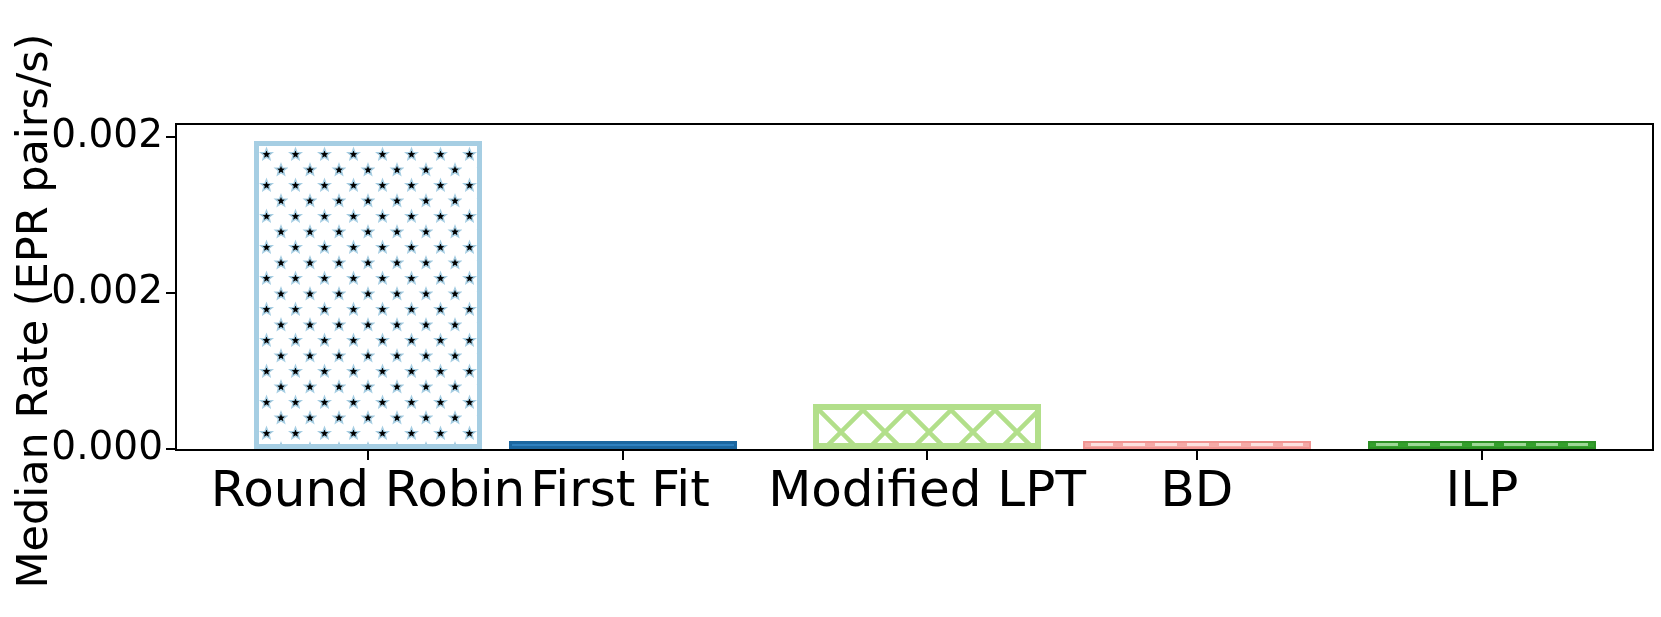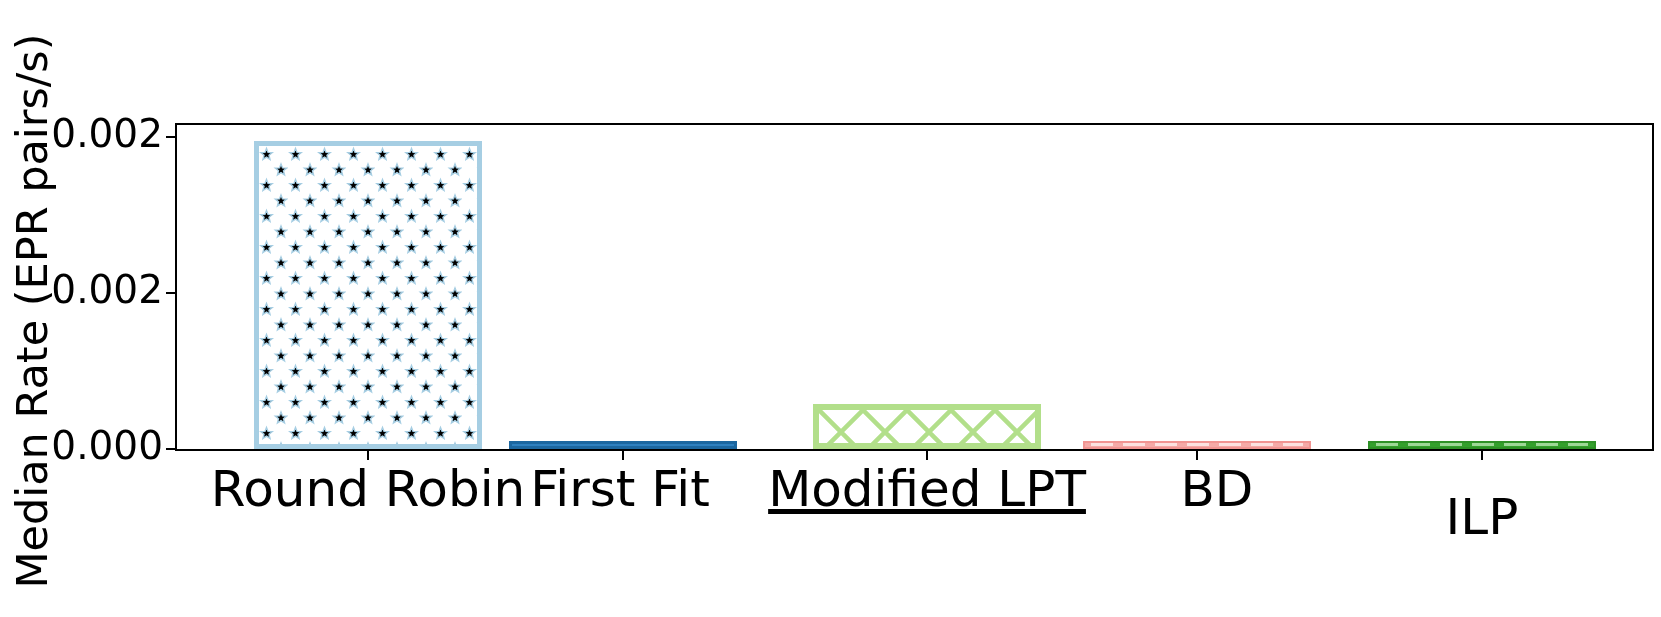--- a/index.html
+++ b/index.html
@@ -83,18 +83,18 @@
     <div class="y-tick-label" style="left: 23px; top: 425px;">0.000</div>
     <div class="y-tick-mark" style="left: 166px; top: 292.231px;"></div>
     <div class="y-tick-label" style="left: 23px; top: 269.231px;">0.002</div>
     <div class="y-tick-mark" style="left: 166px; top: 136.462px;"></div>
     <div class="y-tick-label" style="left: 23px; top: 113.462px;">0.002</div>
     <div class="x-tick-mark" style="left: 367.012px; top: 451px;"></div>
     <div class="x-tick-label" style="left: 208.012px; top: 461px;">Round Robin</div>
     <div class="x-tick-mark" style="left: 622.04px; top: 451px;"></div>
     <div class="x-tick-label" style="left: 460px; top: 461px;">First Fit</div>
     <div class="x-tick-mark" style="left: 926.037px; top: 451px;"></div>
-    <div class="x-tick-label" style="left: 767.037px; top: 461px; text-decoration: underline;">Modified LPT</div>
+    <div class="x-tick-label" style="left: 767.037px; top: 461px;">Modified LPT</div>
     <div class="x-tick-mark" style="left: 1195.96px; top: 451px;"></div>
-    <div class="x-tick-label" style="left: 1036.96px; top: 461px; padding-left: 20px;">BD</div>
+    <div class="x-tick-label" style="left: 1036.96px; top: 461px;">BD</div>
     <div class="x-tick-mark" style="left: 1480.93px; top: 451px;"></div>
-    <div class="x-tick-label" style="left: 1321.93px; top: 461px; margin-top: 28px;">ILP</div>
+    <div class="x-tick-label" style="left: 1321.93px; top: 461px;">ILP</div>
   </div>
 
 </body></html>

